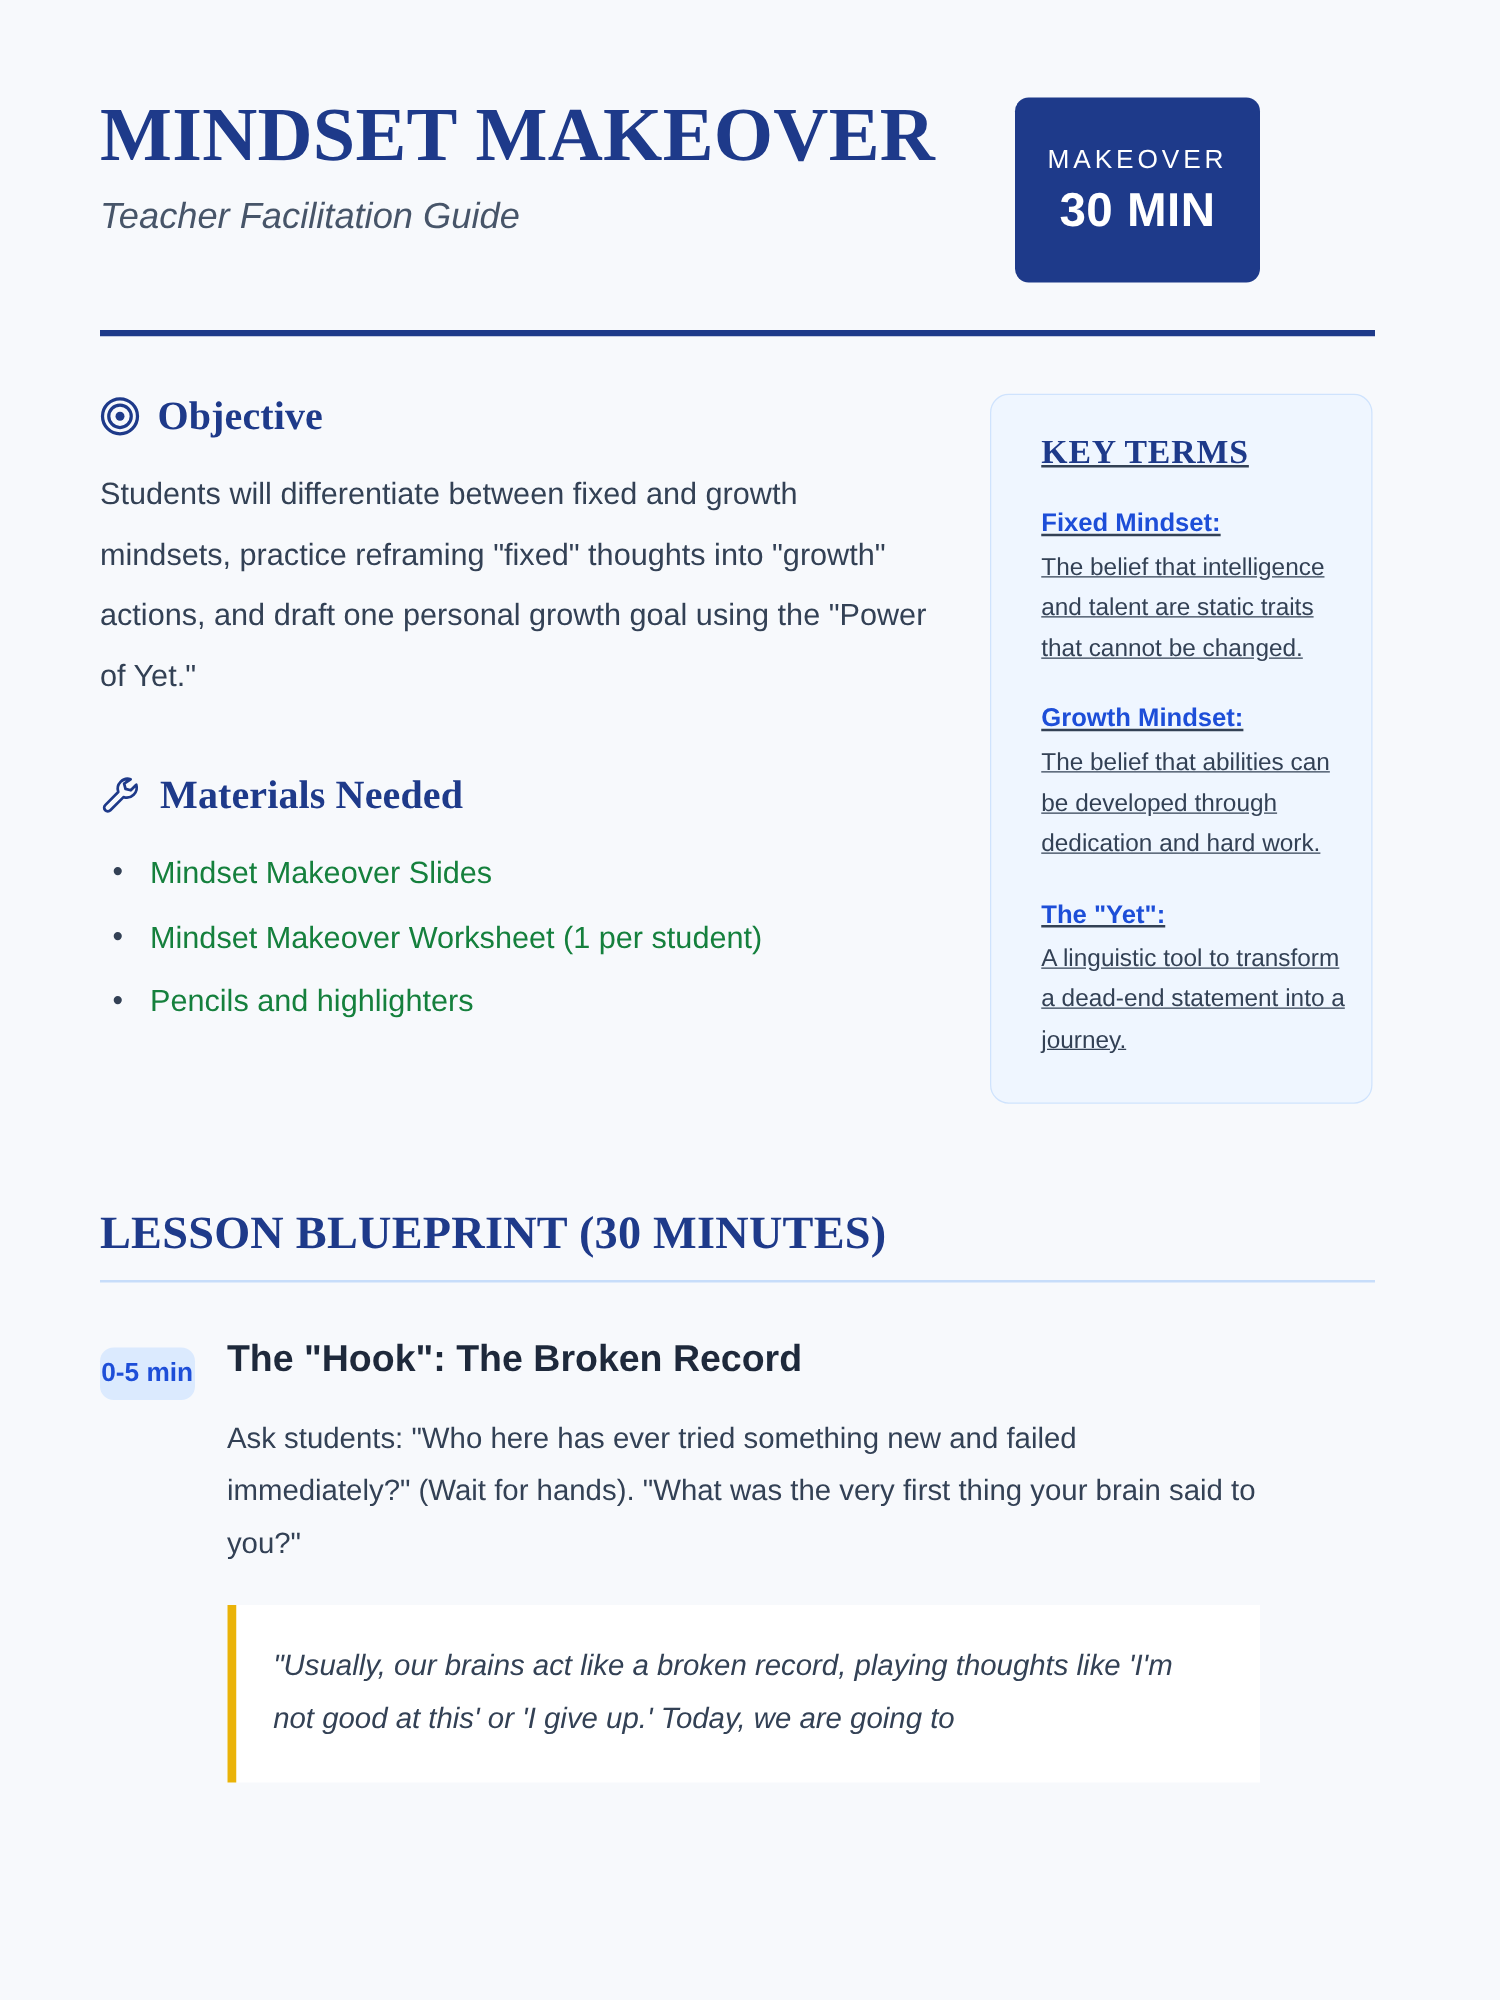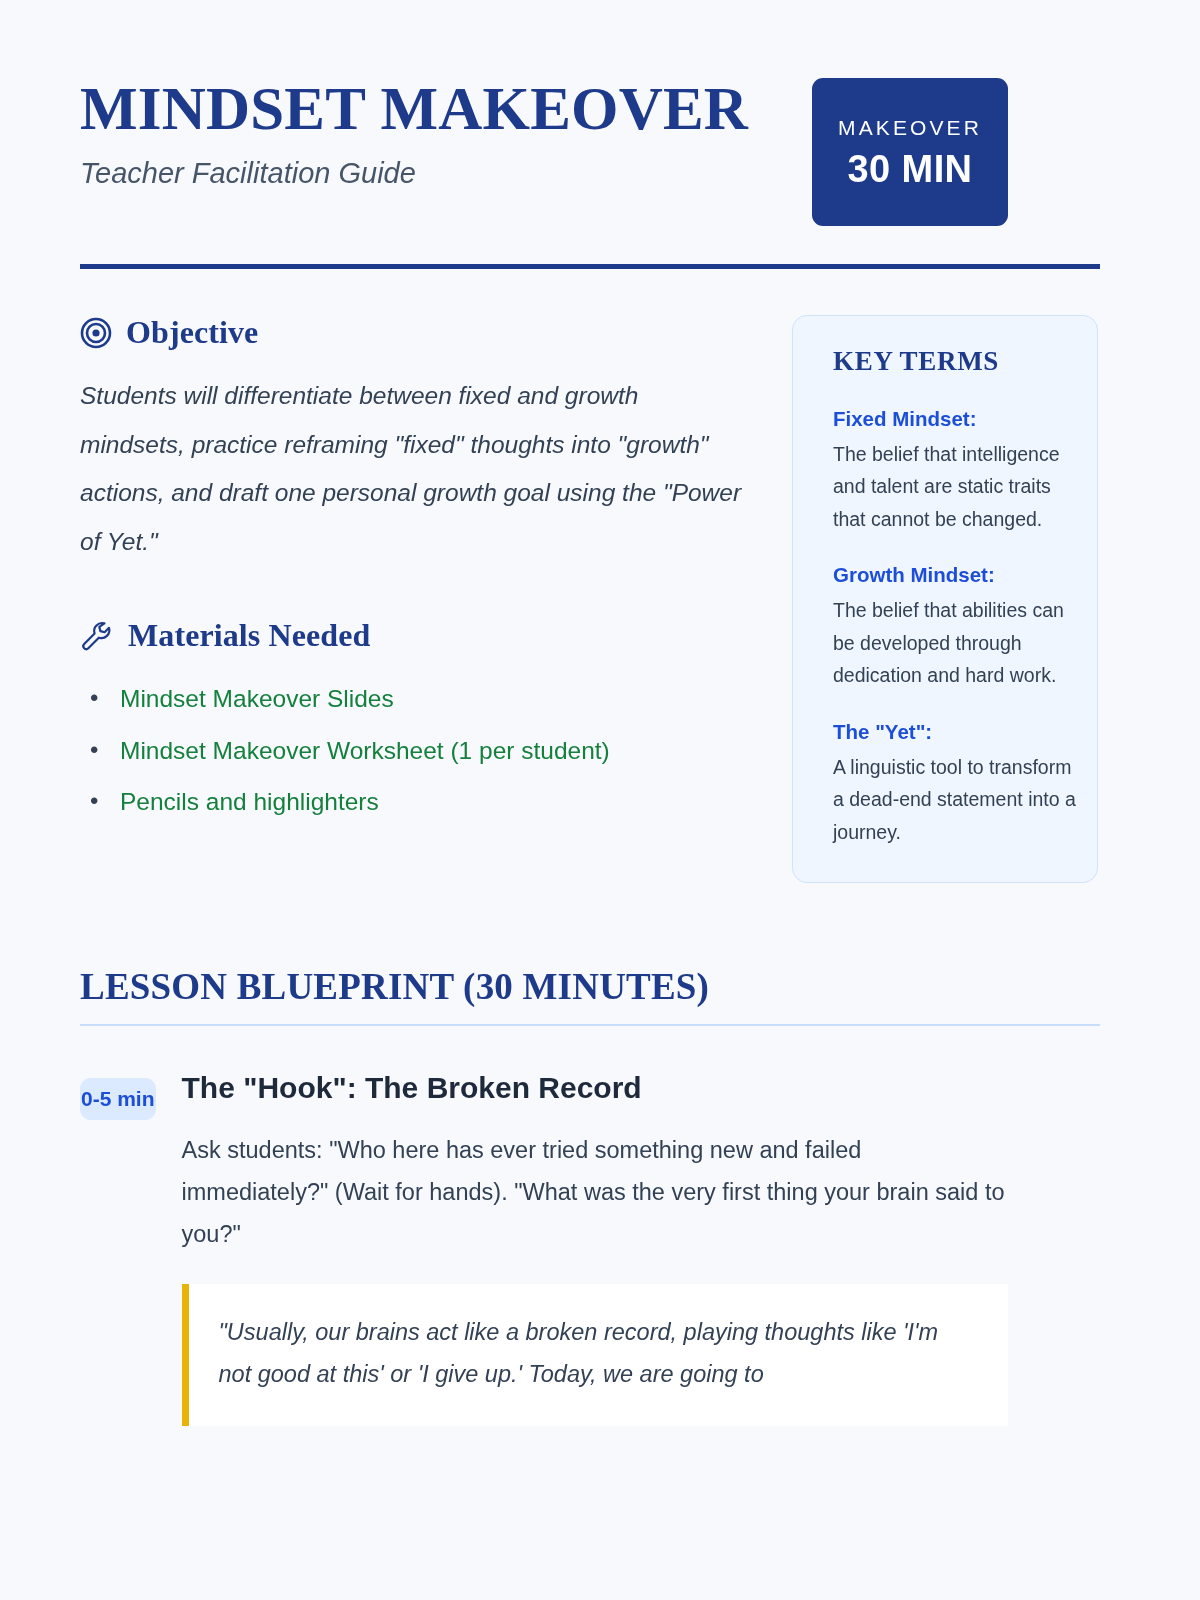--- a/index.html
+++ b/index.html
@@ -104,21 +104,20 @@
     color: #1e3a8a;
     letter-spacing: 0.1px;
   }
   .icon-svg { display: block; }
 
   .body-text {
     font-size: 24.5px;
     line-height: 1.98;
     color: #334155;
     margin: 0;
-    font-style: italic;
   }
 
   .materials-block { margin-top: 52px; }
 
   .materials-list {
     list-style: none;
     margin: 0;
     padding: 0;
   }
   .materials-list li {
@@ -137,20 +136,21 @@
     color: #334155;
     font-size: 24px;
   }
 
   
   .key-terms {
     background: #eff6ff;
     border: 1.5px solid #cfe3fd;
     border-radius: 15px;
     padding: 30px 16px 34px 40px;
+    text-decoration: underline;
   }
   .key-terms-title {
     font-family: "Liberation Serif", serif;
     font-weight: bold;
     font-size: 27px;
     letter-spacing: 0.7px;
     color: #1e3a8a;
     margin: 0 0 26px 0;
   }
   .term { margin-bottom: 24px; }

